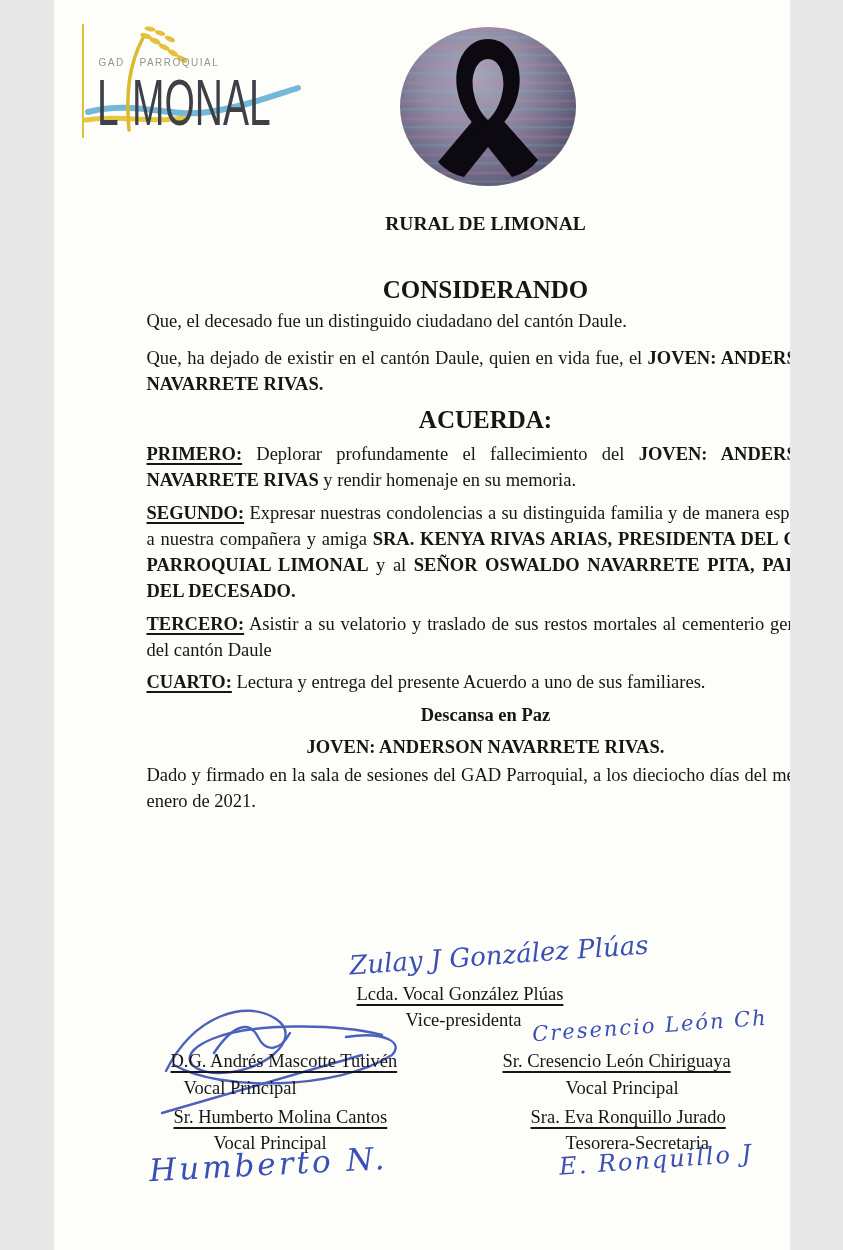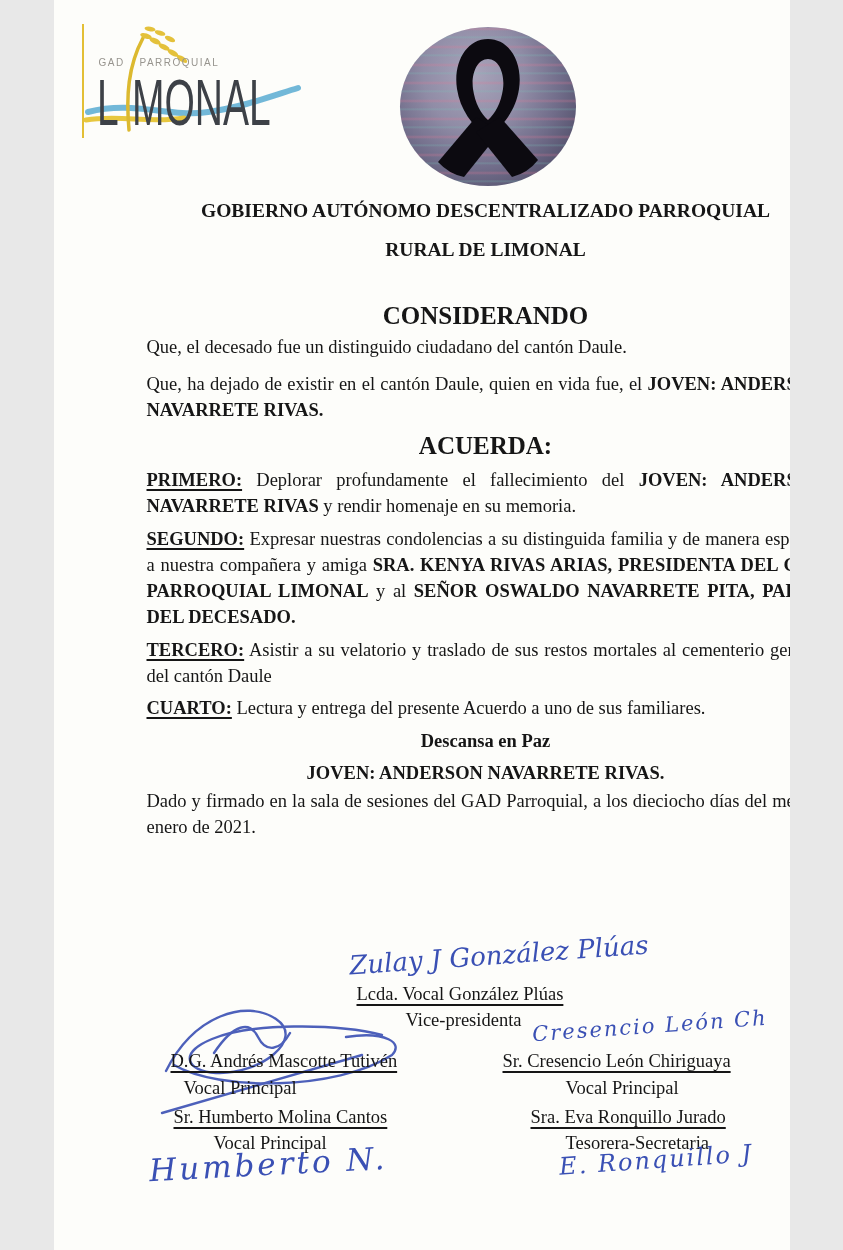--- a/index.html
+++ b/index.html
@@ -101,21 +101,20 @@
         <path d="M76,90 L38,135 Q49,147 64,150 L100,105 Z"></path>
         <path d="M100,90 L138,133 Q128,146 112,150 L76,105 Z"></path>
       </g>
     </svg>
   </div>
 
   <div class="abs speck1"></div>
   <div class="abs speck2"></div>
 
   <div class="content">
-    <div class="doc-title">GOBIERNO AUTÓNOMO DESCENTRALIZADO PARROQUIAL</div>
     <div class="doc-title l2">RURAL DE LIMONAL</div>
 
     <div class="section-heading h-considerando">CONSIDERANDO</div>
 
     <p class="para mt5"><span>Que, el decesado fue un  distinguido ciudadano del cantón Daule.</span></p>
     <p class="para mt11"><span>Que, ha dejado de existir en el cantón Daule, quien en vida fue, el </span><span class="b">JOVEN: ANDERSON NAVARRETE RIVAS.</span></p>
 
     <div class="section-heading h-acuerda">ACUERDA:</div>
 
     <p class="para mt8"><span class="b u">PRIMERO:</span><span> Deplorar  profundamente el fallecimiento del </span><span class="b">JOVEN: ANDERSON NAVARRETE RIVAS</span><span> y rendir homenaje en su memoria.</span></p>

